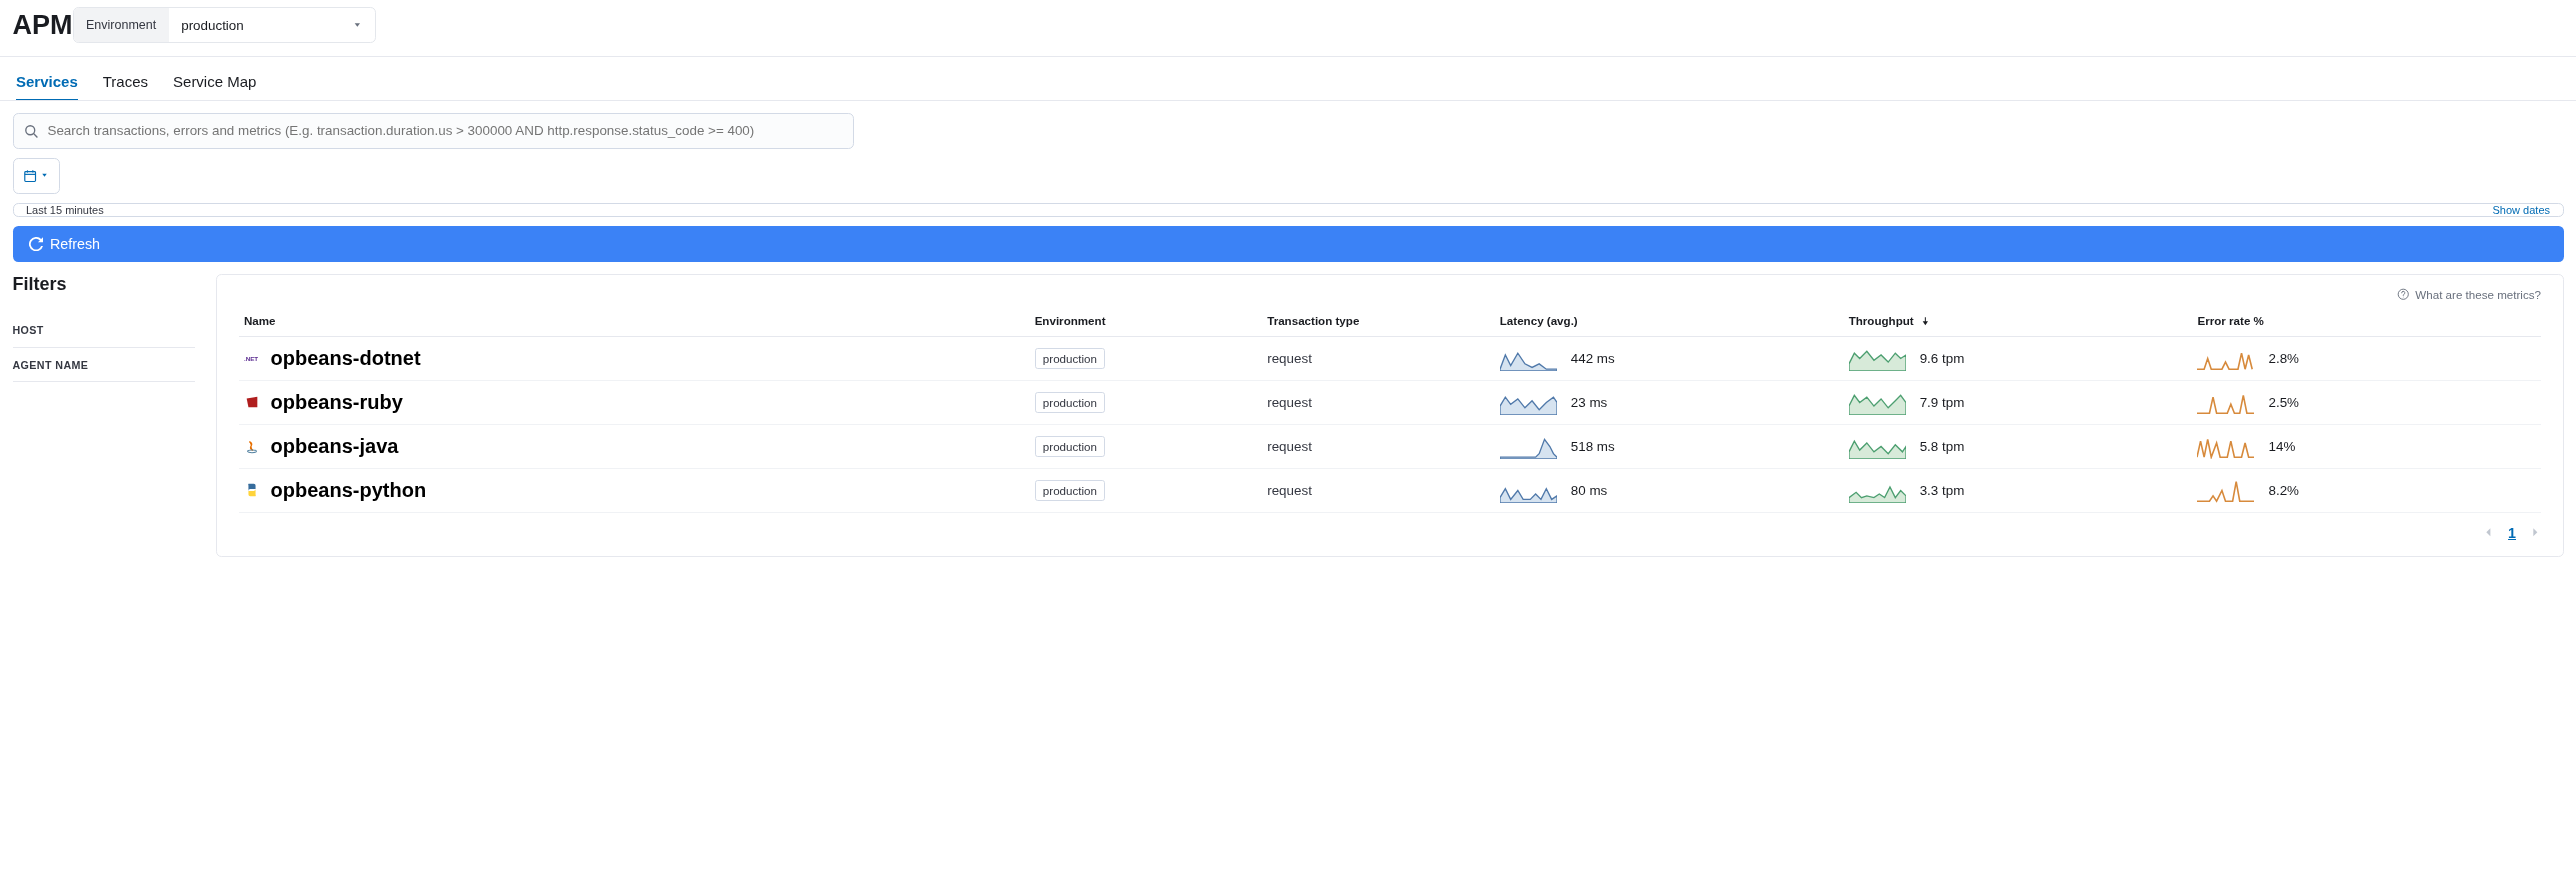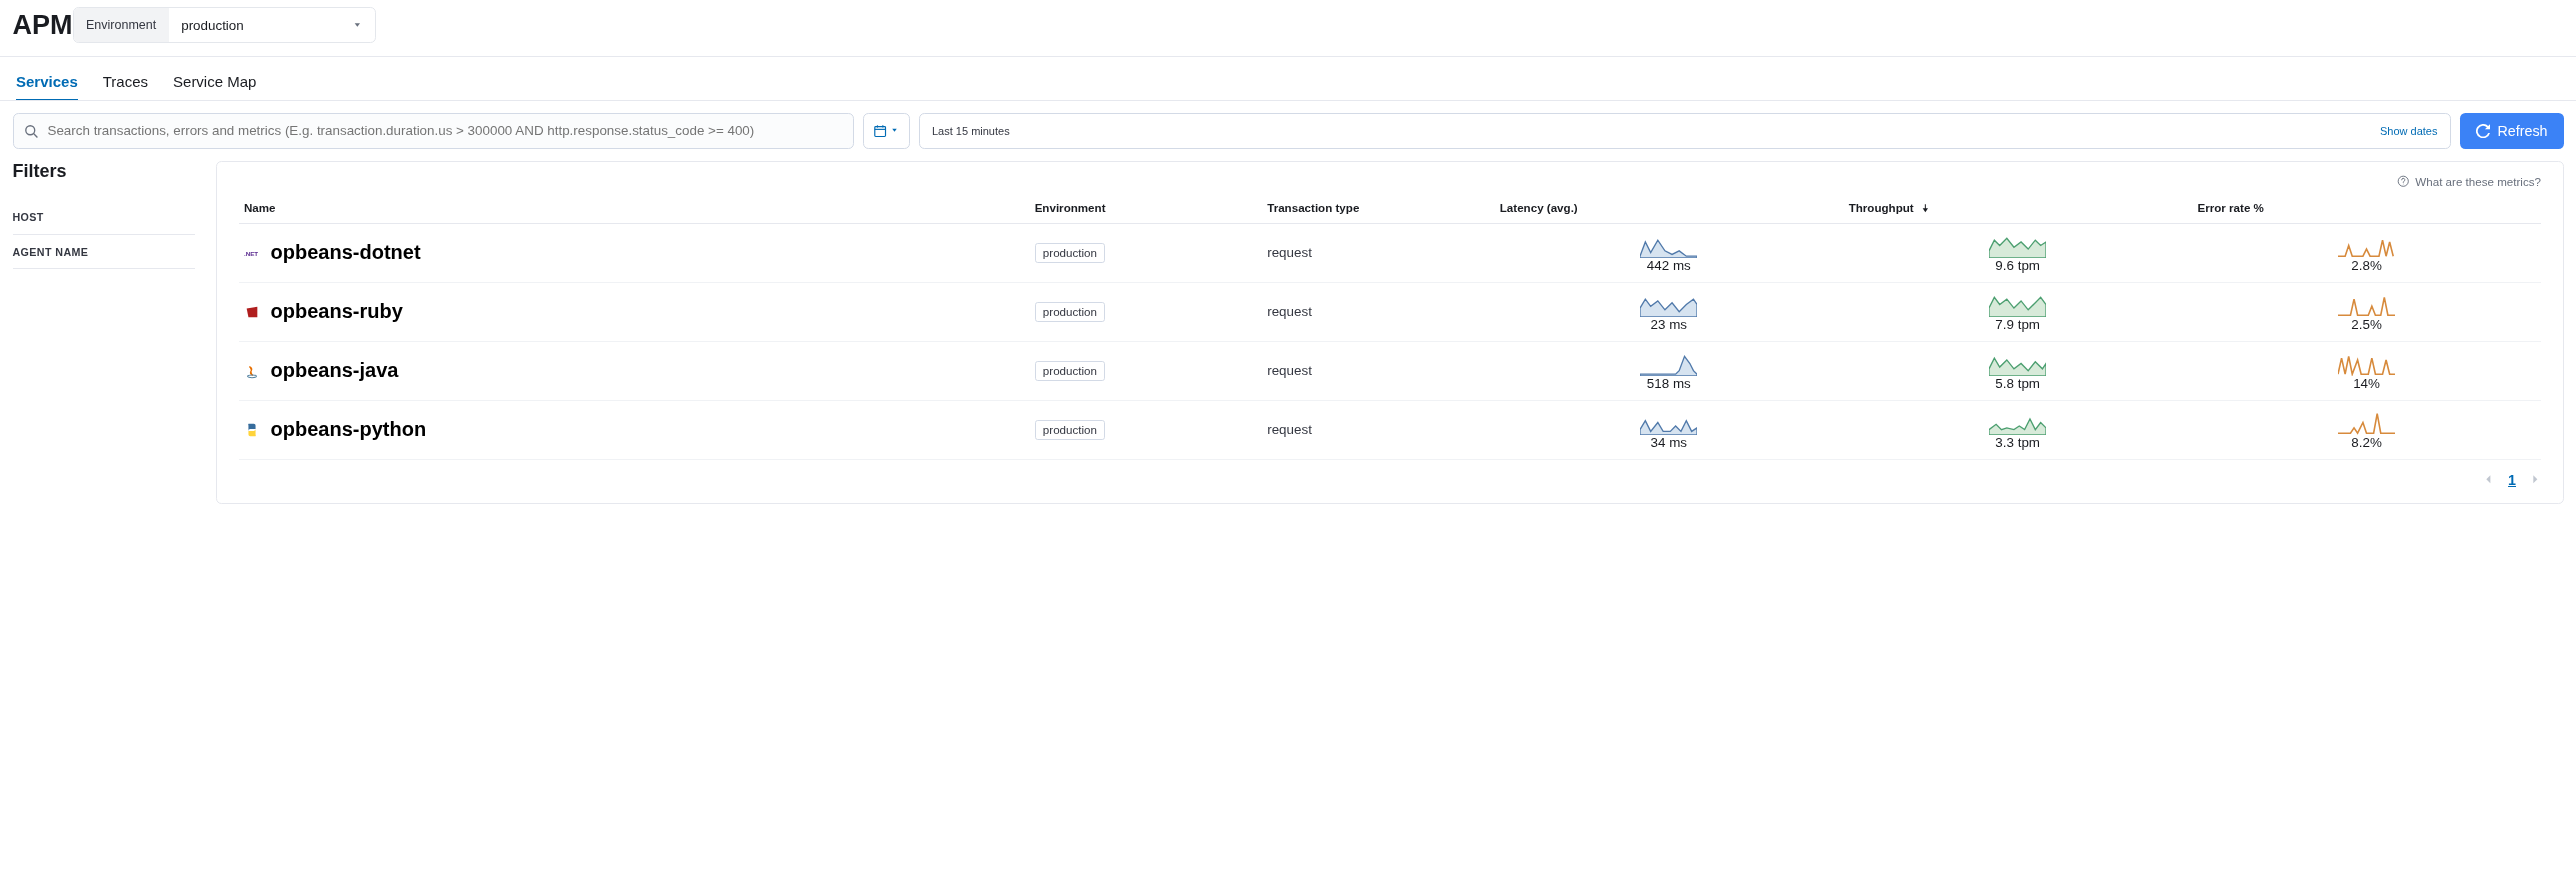--- a/index.html
+++ b/index.html
@@ -70,20 +70,21 @@
       font-weight: 600;
       border-bottom: 1.8px solid #006bb4;
     }
 
     
     .filter-bar {
       display: flex;
       gap: 9px;
       padding: 12.5px 12.5px 0 12.5px;
       align-items: stretch;
+      flex-direction: column;
     }
     .search-box {
       flex: 0 0 auto;
       width: 841px;
       display: flex;
       align-items: center;
       border: 0.9px solid #d3dae6;
       border-radius: 5.4px;
       height: 36px;
       padding: 0 10.7px;
@@ -232,22 +233,21 @@
       border-radius: 2.7px;
       padding: 2.7px 7.2px;
       font-size: 11.6px;
       color: #343741;
       background: #fff;
     }
 
     .spark-cell {
       display: flex;
       align-items: center;
-      gap: 0;
-      flex-direction: column;
+      gap: 14px;
     }
     .spark {
       width: 57px;
       height: 25px;
       flex-shrink: 0;
     }
     .metric-val { font-size: 13.4px; color: #1a1c21; }
 
     
     .sp-latency  { stroke: #5079aa; fill: #d6e3f0; }
@@ -494,21 +494,21 @@
               <span class="service-link">opbeans-python</span>
             </div>
           </td>
           <td><span class="env-badge">production</span></td>
           <td><span>request</span></td>
           <td>
             <div class="spark-cell">
               <svg class="spark" viewBox="0 0 64 28">
                   <path class="sp-latency" stroke-width="1.5" d="M0 22 L6 12 L12 24 L20 14 L26 24 L34 24 L40 18 L46 24 L52 12 L58 24 L64 20 L64 28 L0 28 Z"></path>
                 </svg>
-              <span class="metric-val">34 ms</span>
+              <span class="metric-val">80 ms</span>
             </div>
           </td>
           <td>
             <div class="spark-cell">
               <svg class="spark" viewBox="0 0 64 28">
                   <path class="sp-thru" stroke-width="1.5" d="M0 22 L8 16 L14 22 L20 20 L28 22 L34 18 L40 22 L46 10 L52 22 L58 14 L64 20 L64 28 L0 28 Z"></path>
                 </svg>
               <span class="metric-val">3.3 tpm</span>
             </div>
           </td>

